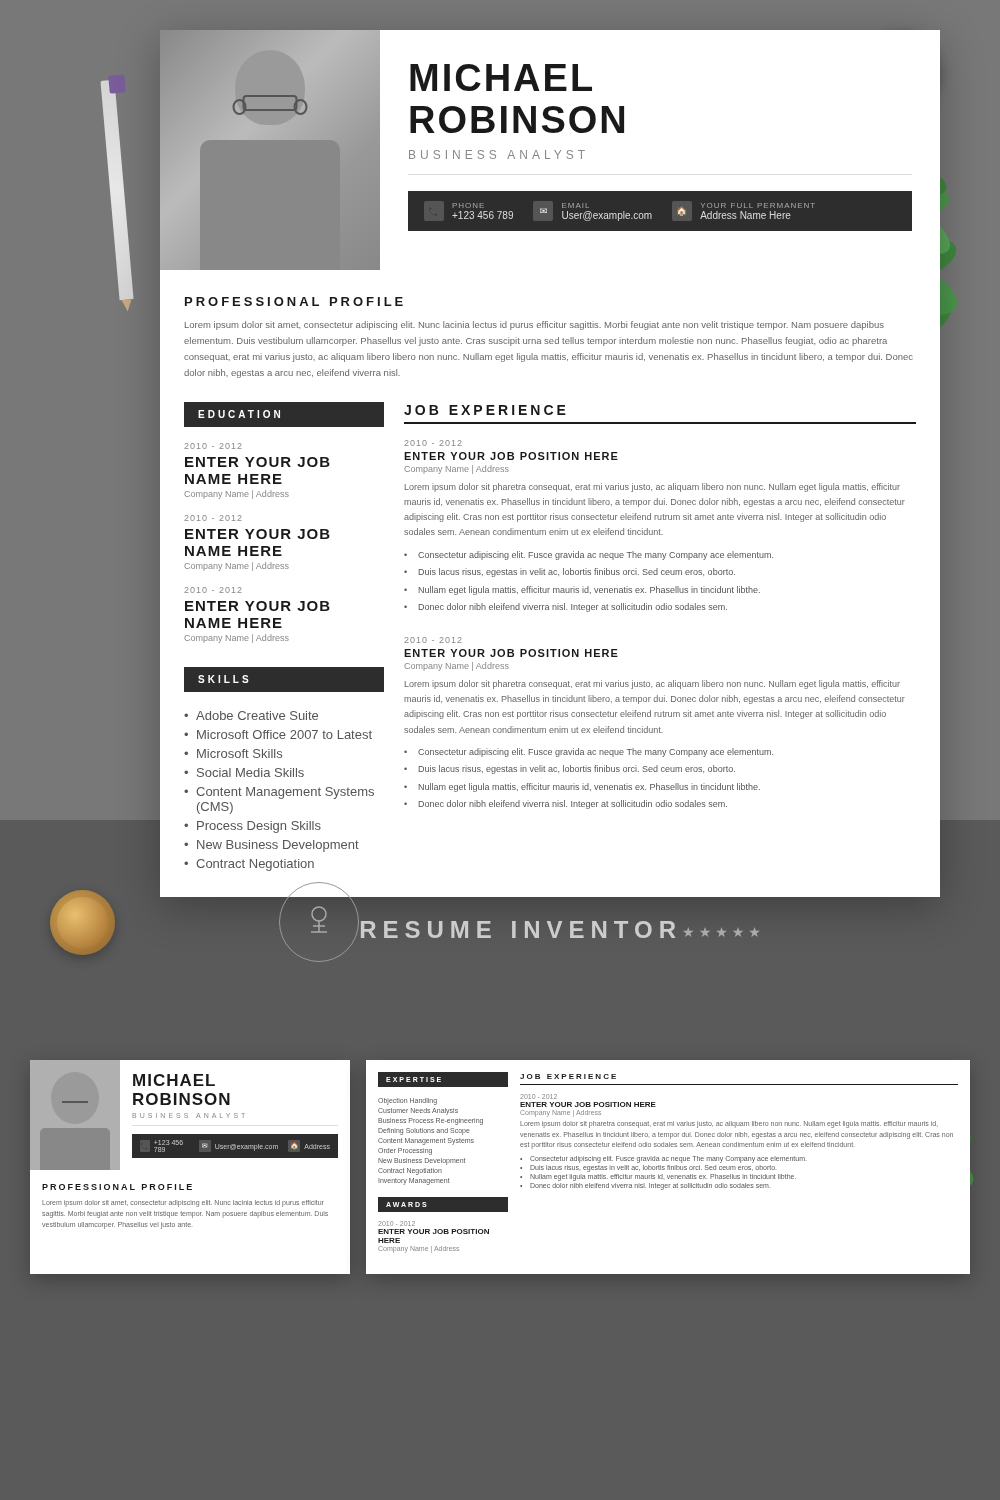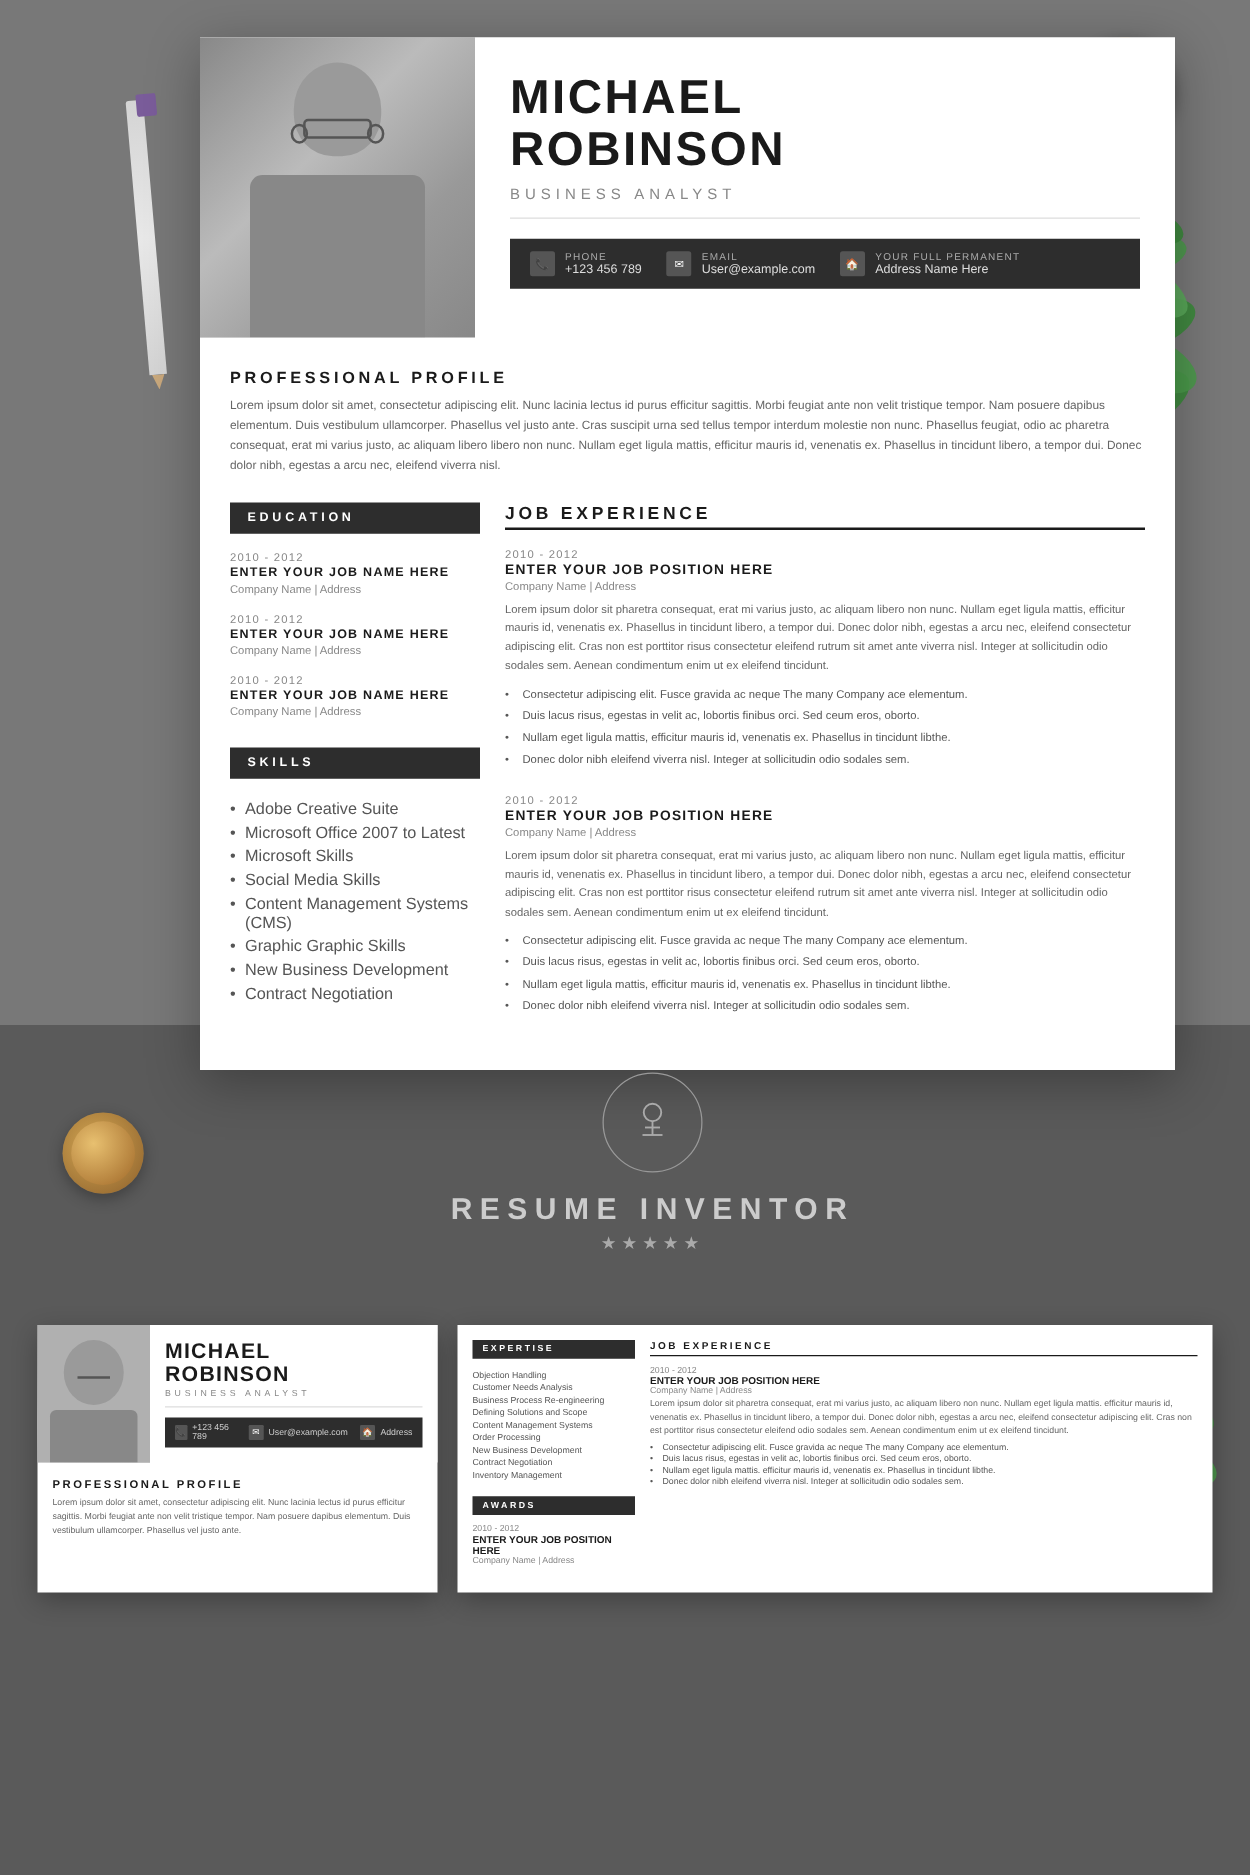--- a/index.html
+++ b/index.html
@@ -284,21 +284,21 @@
 
     .edu-item {
       margin-bottom: 14px;
     }
     .edu-year {
       font-size: 9px;
       color: #888;
       letter-spacing: 1px;
     }
     .edu-name {
-      font-size: 10px;
+      font-size: 15px;
       font-weight: 700;
       text-transform: uppercase;
       letter-spacing: 1px;
       color: #1a1a1a;
       margin: 2px 0;
     }
     .edu-detail {
       font-size: 9px;
       color: #888;
     }
@@ -363,21 +363,21 @@
       position: absolute;
       left: 0;
     }
 
     
     .branding-section {
       position: absolute;
       top: 830px;
       left: 0; right: 0;
       display: flex;
-      flex-direction: column;
+      flex-direction: row;
       align-items: center;
       justify-content: center;
       height: 200px;
       z-index: 5;
       margin-left: 44px;
     }
     .brand-circle {
       width: 80px;
       height: 80px;
       border: 1.5px solid #999;
@@ -726,21 +726,21 @@
           <div class="edu-detail">Company Name | Address</div>
         </div>
 
         <div class="section-header-dark" style="margin-top:24px;">SKILLS</div>
         <ul class="skills-list">
           <li>Adobe Creative Suite</li>
           <li>Microsoft Office 2007 to Latest</li>
           <li>Microsoft Skills</li>
           <li>Social Media Skills</li>
           <li>Content Management Systems (CMS)</li>
-          <li>Graphic Graphic Skills</li>
+          <li>Process Design Skills</li>
           <li>New Business Development</li>
           <li>Contract Negotiation</li>
         </ul>
       </div>
 
       <div class="right-col">
         <div class="section-header-light">JOB EXPERIENCE</div>
 
         <div class="job-item">
           <div class="job-year">2010 - 2012</div>

